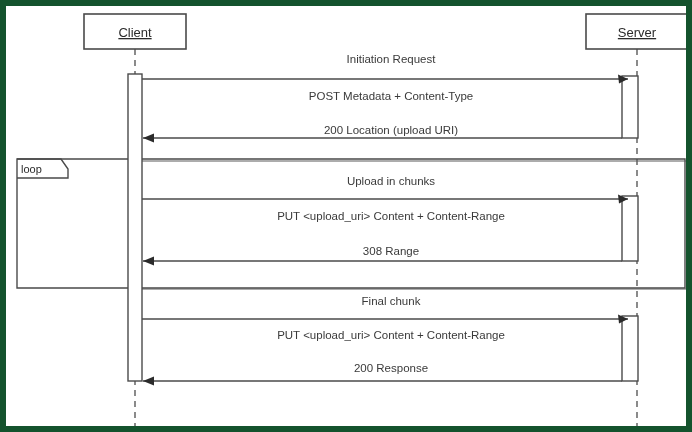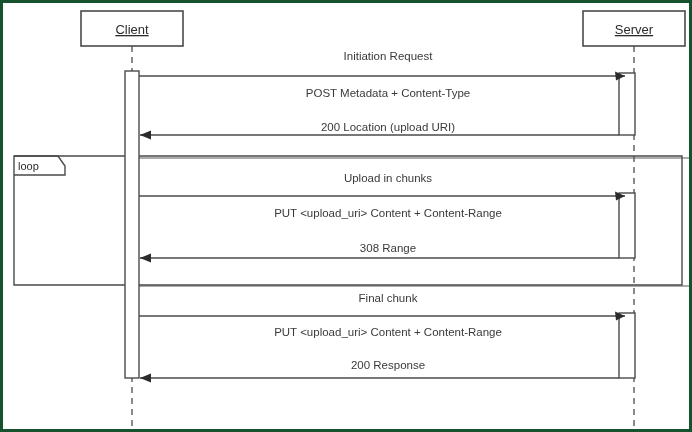--- a/index.html
+++ b/index.html
@@ -9,21 +9,21 @@
     background: #ffffff;
   }
   body {
     font-family: "Liberation Sans", sans-serif;
   }
   #canvas {
     position: relative;
     width: 692px;
     height: 432px;
     background: #ffffff;
-    border: 3px solid #14532d;
+    border: 6px solid #14532d;
     box-sizing: border-box;
     overflow: hidden;
   }
   #diagram-svg {
     position: absolute;
     left: 0;
     top: 0;
     width: 692px;
     height: 432px;
   }

